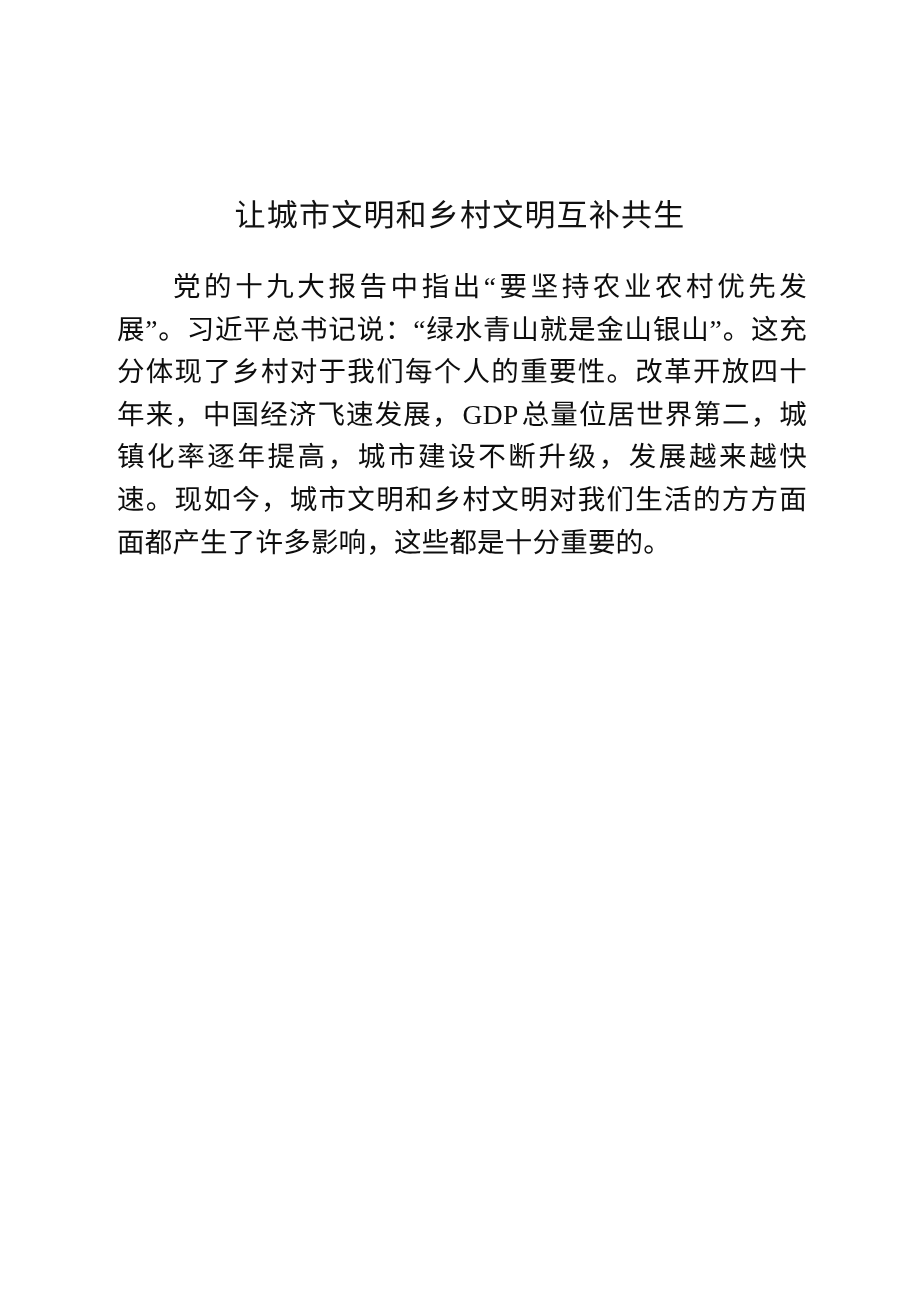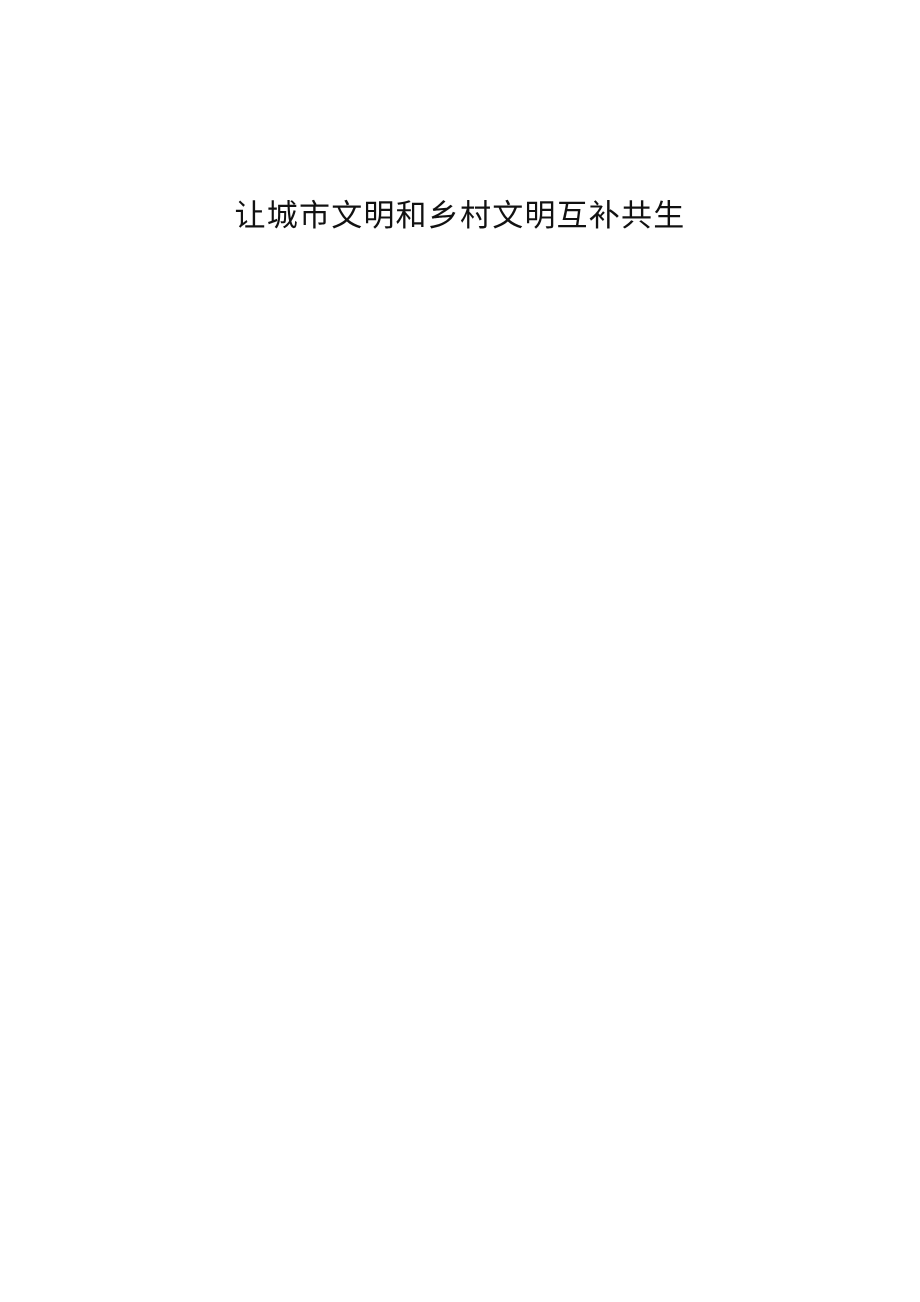--- a/index.html
+++ b/index.html
@@ -71,17 +71,18 @@
 </head>
 <body>
 
 <div class="page">
 
   <h1 class="doc-title">让城市文明和乡村文明互补共生</h1>
 
   <div class="body-block">
 
 
+    <p class="para"><span>党的十九大报告中指出“要坚持农业农村优先发展”。习近平总书记说：“绿水青山就是金山银山”。这充分体现了乡村对于我们每个人的重要性。改革开放四十年来，中国经济飞速发展，</span><span class="latin">GDP</span><span>总量位居世界第二，城镇化率逐年提高，城市建设不断升级，发展越来越快速。现如今，城市文明和乡村文明对我们生活的方方面面都产生了许多影响，这些都是十分重要的。</span></p>
 
 
   </div>
 
 </div>
 
 </body></html>

